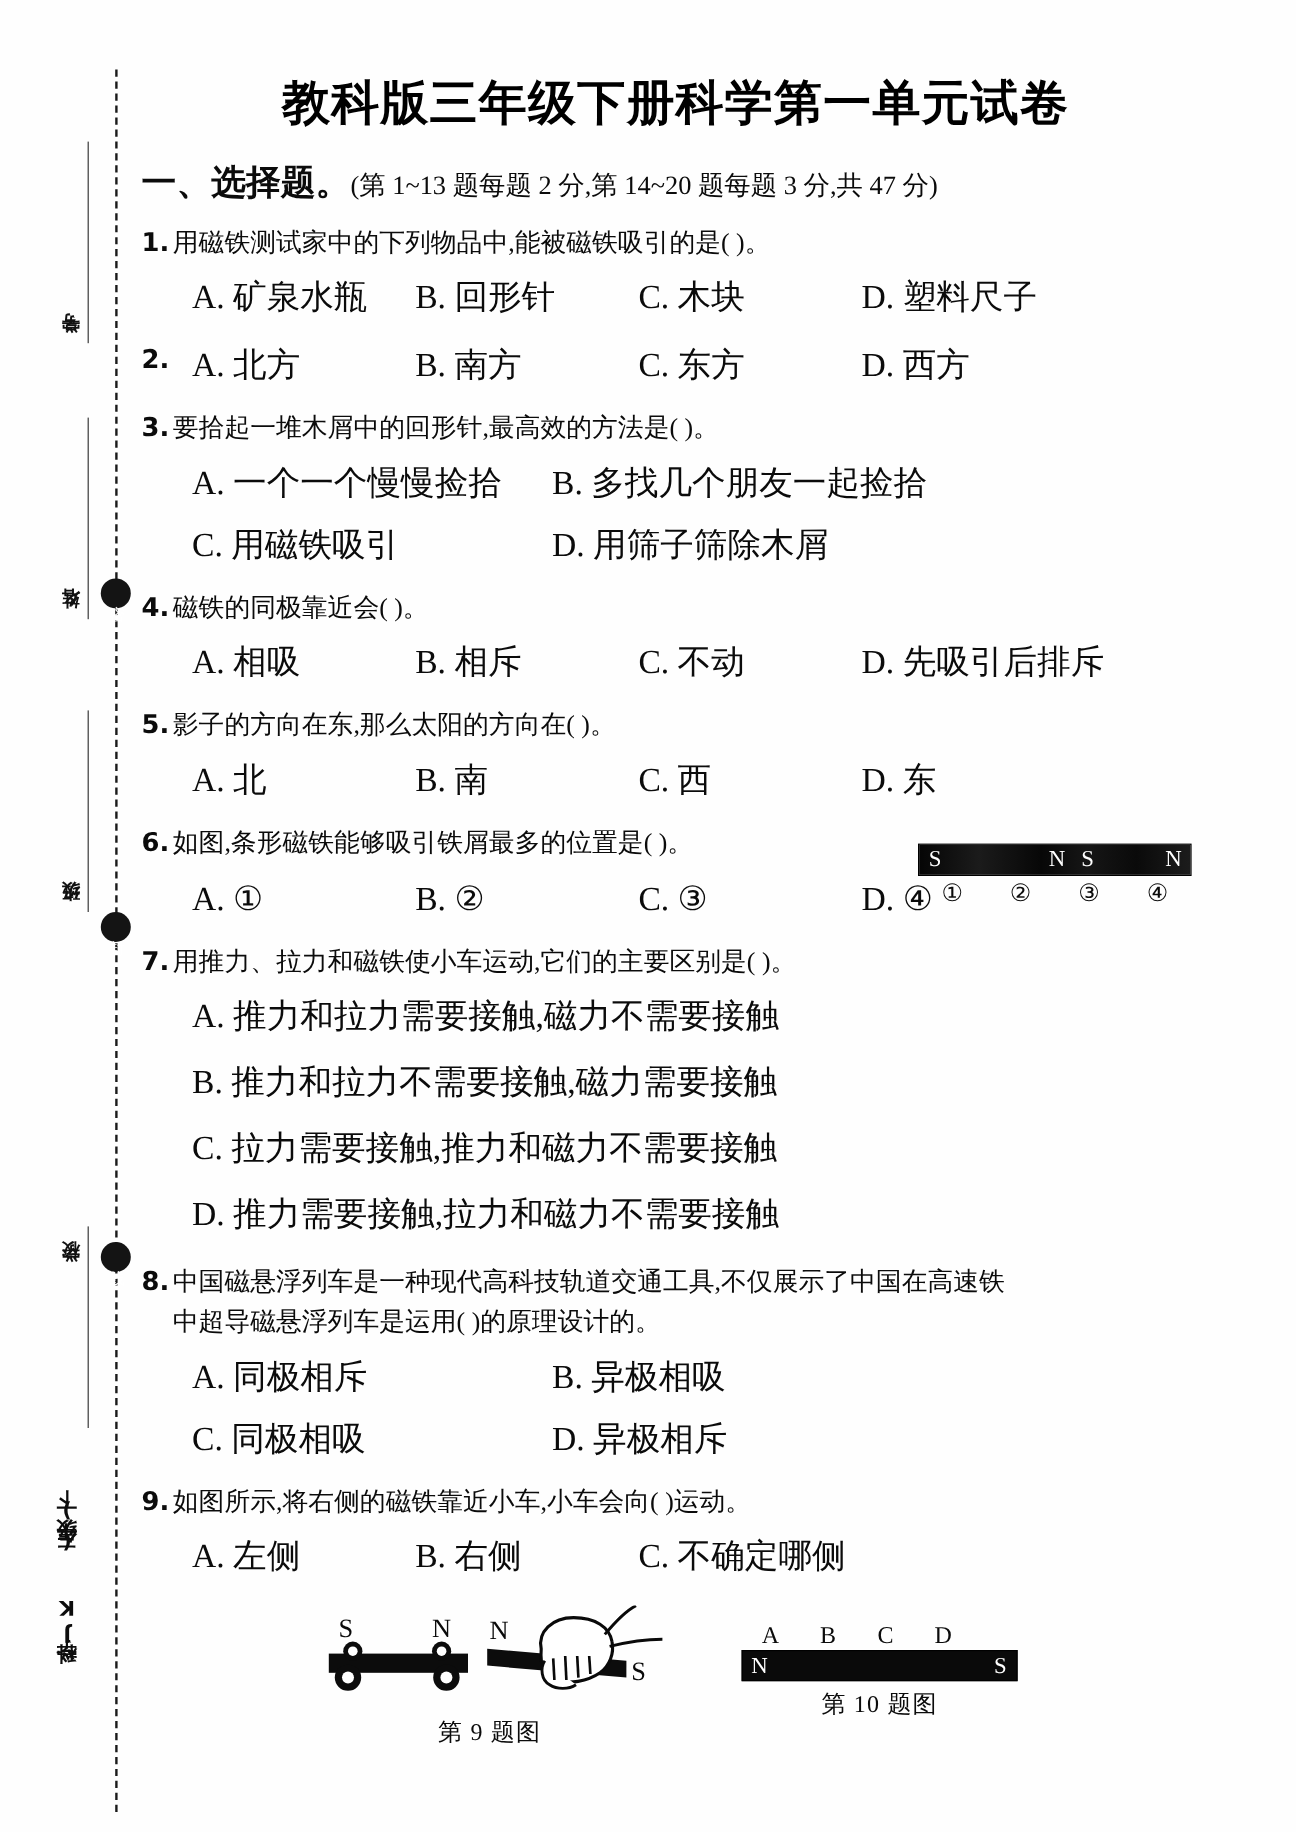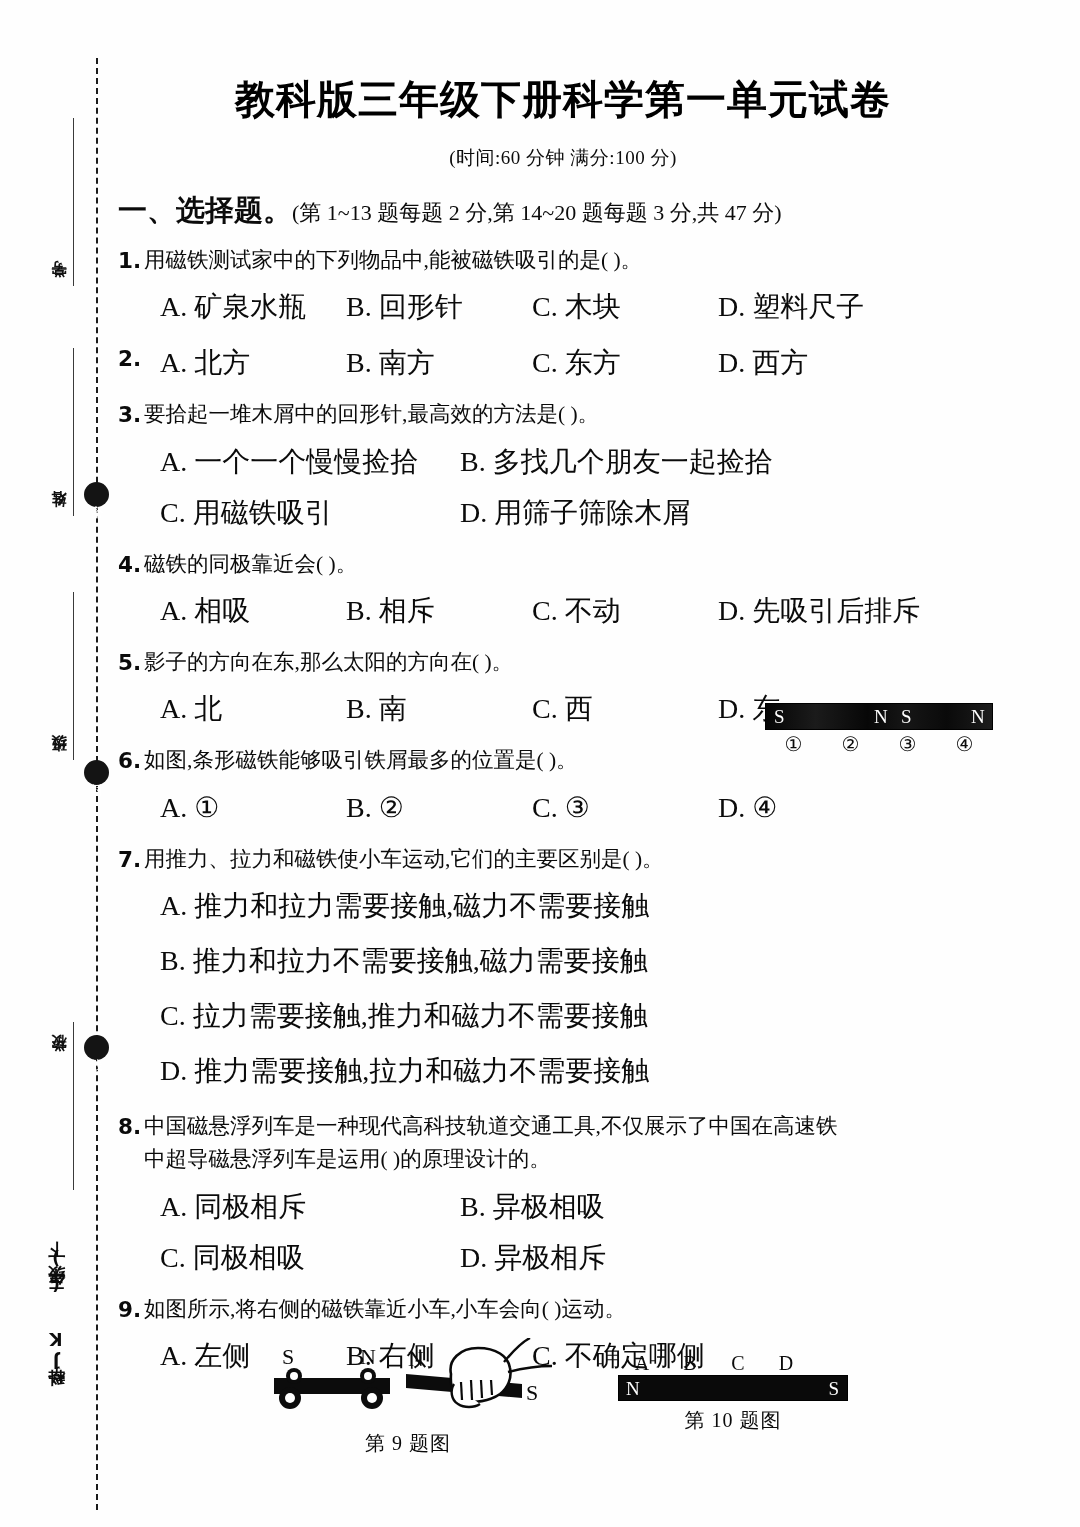--- a/index.html
+++ b/index.html
@@ -85,21 +85,21 @@
     font-weight: 700;
     letter-spacing: 3px;
     white-space: nowrap;
     color: #0d0d0d;
   }
 
   
   #content {
     position: absolute;
     left: 118px;
-    top: 14px;
+    top: 0;
     width: 920px;
   }
 
   #doc-title {
     margin: 58px 0 0 0;
     text-align: center;
     font-family: "DejaVu Sans", "Liberation Sans", sans-serif;
     font-size: 40px;
     font-weight: 700;
     letter-spacing: 1px;
@@ -270,21 +270,20 @@
     <div class="seal-dot" style="top:482px;">密</div>
     <div class="seal-dot" style="top:760px;">封</div>
     <div class="seal-dot" style="top:1035px;">线</div>
 
     <div class="footer-vlabel">科学 JK 三年级(下)</div>
   </div>
 
   <div id="content">
 
     <h1 id="doc-title">教科版三年级下册科学第一单元试卷</h1>
-    <div id="exam-meta">(时间:60 分钟   满分:100 分)</div>
 
     <div id="section-heading">
       <span class="sec-name">一、选择题。</span><span>(第 1~13 题每题 2 分,第 14~20 题每题 3 分,共 47 分)</span>
     </div>
 
     <div class="q">
       <div class="q-stem">
         <span class="q-num">1.</span><span>用磁铁测试家中的下列物品中,能被磁铁吸引的是(      )。</span>
       </div>
       <div class="opts four">

